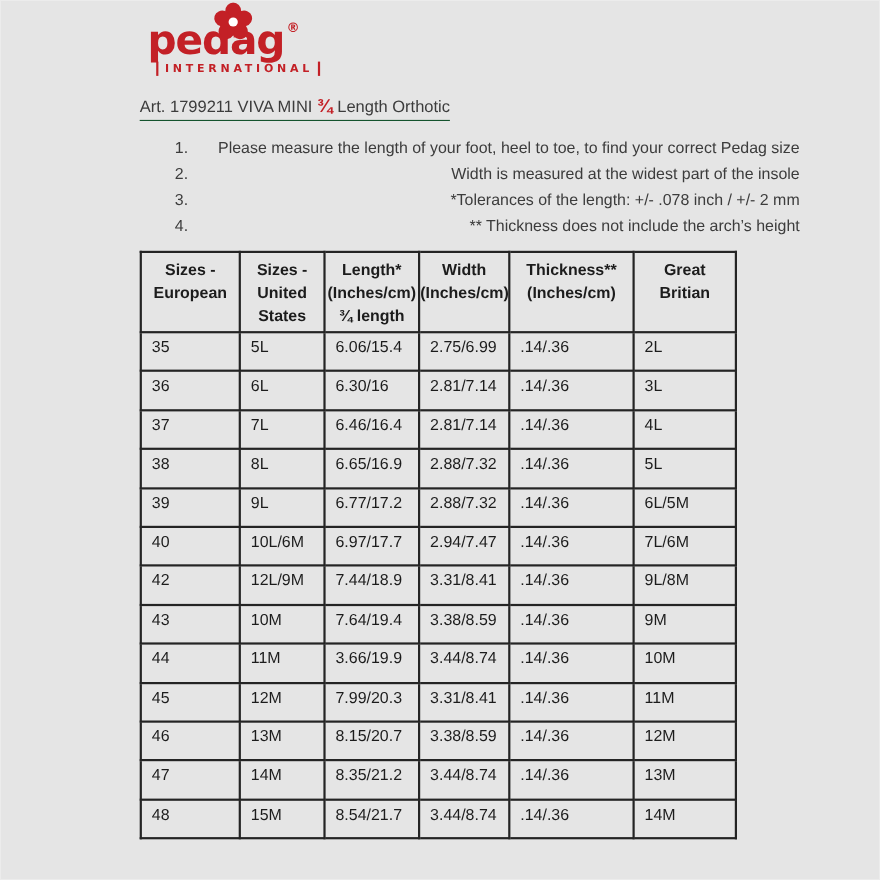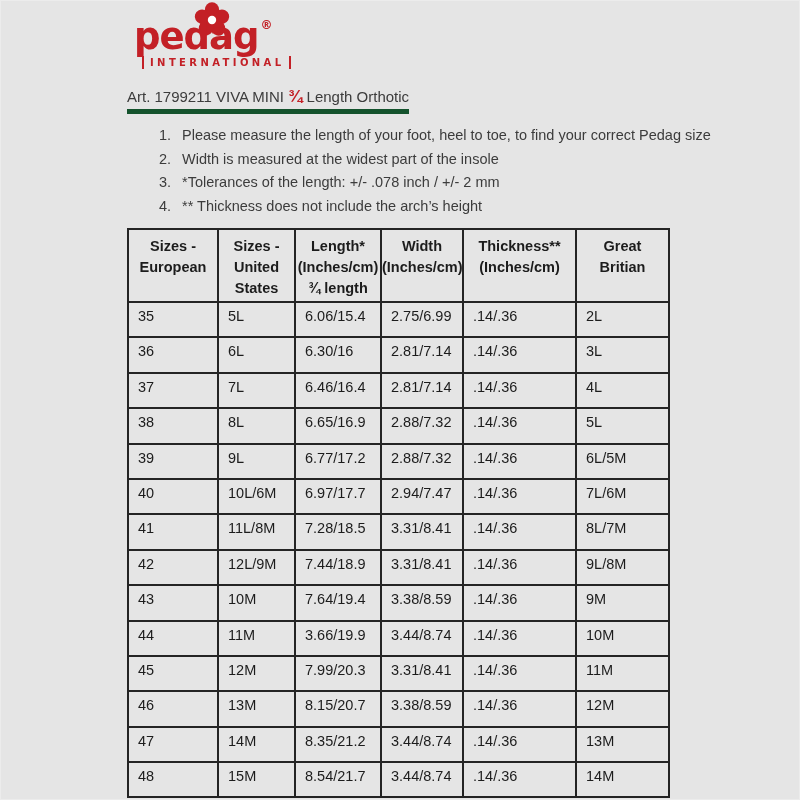--- a/index.html
+++ b/index.html
@@ -47,41 +47,41 @@
     border-right: 2px solid var(--brand-red);
     padding: 1px 4px 1px 6px;
   }
 
   
   .title {
     position: absolute; left: 127px; top: 87px;
     font-size: 15px;
     color: var(--soft-ink);
     display: inline-block;
-    border-bottom: 5px solid #14532d;
+    border-bottom: 1px solid #14532d;
     padding-bottom: 2px;
     white-space: nowrap;
   }
   .title .frac {
     color: var(--brand-red);
     font-weight: bold;
     font-size: 17px;
   }
 
   
   .notes {
     position: absolute; left: 127px; top: 126px;
     width: 600px;
     list-style: decimal;
     list-style-position: outside;
     padding-left: 48px;
     font-size: 14.5px;
     color: var(--soft-ink);
   }
-  .notes li { padding-left: 7px; margin-bottom: 4.5px; line-height: 1.32; }
+  .notes li { padding-left: 7px; margin-bottom: 4.5px; line-height: 1.32; text-align: right; }
 
   
   .size-table {
     position: absolute; left: 127px; top: 228px;
     width: 541px;
     border-collapse: collapse;
     table-layout: fixed;
     color: #1c1c1c;
   }
   .size-table th, .size-table td {
@@ -203,28 +203,20 @@
         </tr>
         <tr>
           <td>40</td>
           <td>10L/6M</td>
           <td>6.97/17.7</td>
           <td>2.94/7.47</td>
           <td>.14/.36</td>
           <td>7L/6M</td>
         </tr>
         <tr>
-          <td>41</td>
-          <td>11L/8M</td>
-          <td>7.28/18.5</td>
-          <td>3.31/8.41</td>
-          <td>.14/.36</td>
-          <td>8L/7M</td>
-        </tr>
-        <tr>
           <td>42</td>
           <td>12L/9M</td>
           <td>7.44/18.9</td>
           <td>3.31/8.41</td>
           <td>.14/.36</td>
           <td>9L/8M</td>
         </tr>
         <tr>
           <td>43</td>
           <td>10M</td>

